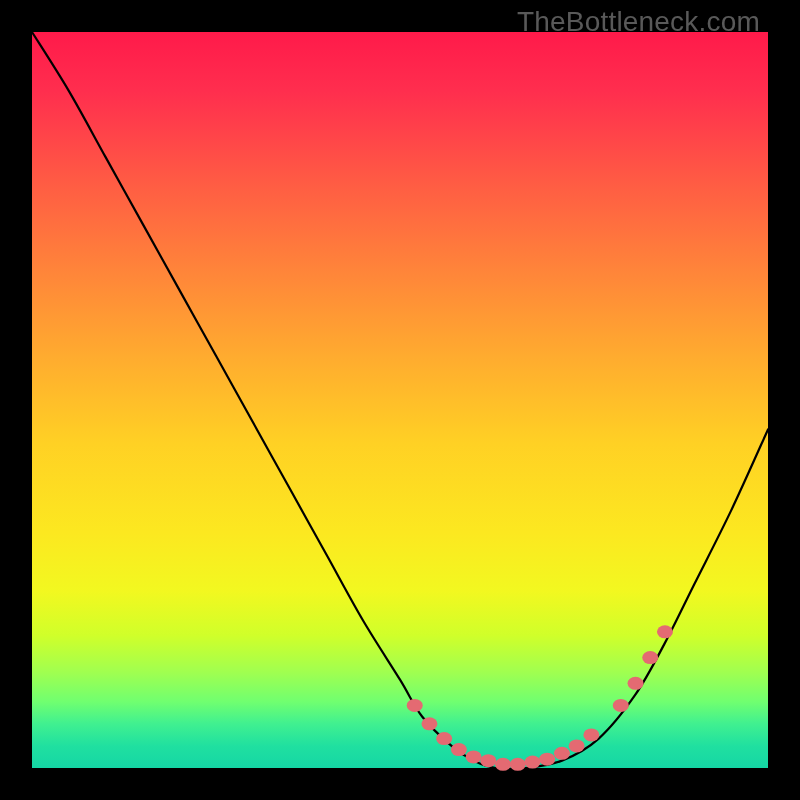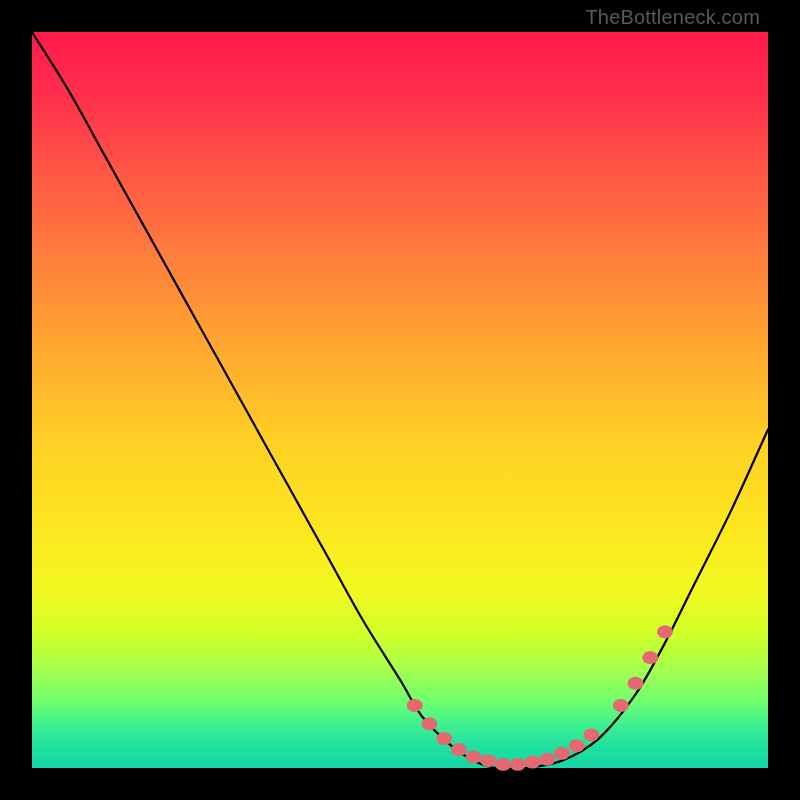--- a/index.html
+++ b/index.html
@@ -33,21 +33,21 @@
       #40f090 94%,
       #20e0a0 97%,
       #15d6a5 100%
     );
   }
   .watermark {
     position: absolute;
     top: 6px;
     right: 40px;
     color: #595959;
-    font-size: 20px;
+    font-size: 28px;
     font-weight: 400;
     letter-spacing: 0.2px;
   }
   svg.plot {
     position: absolute;
     left: 32px;
     top: 32px;
     width: 736px;
     height: 736px;
     overflow: visible;

